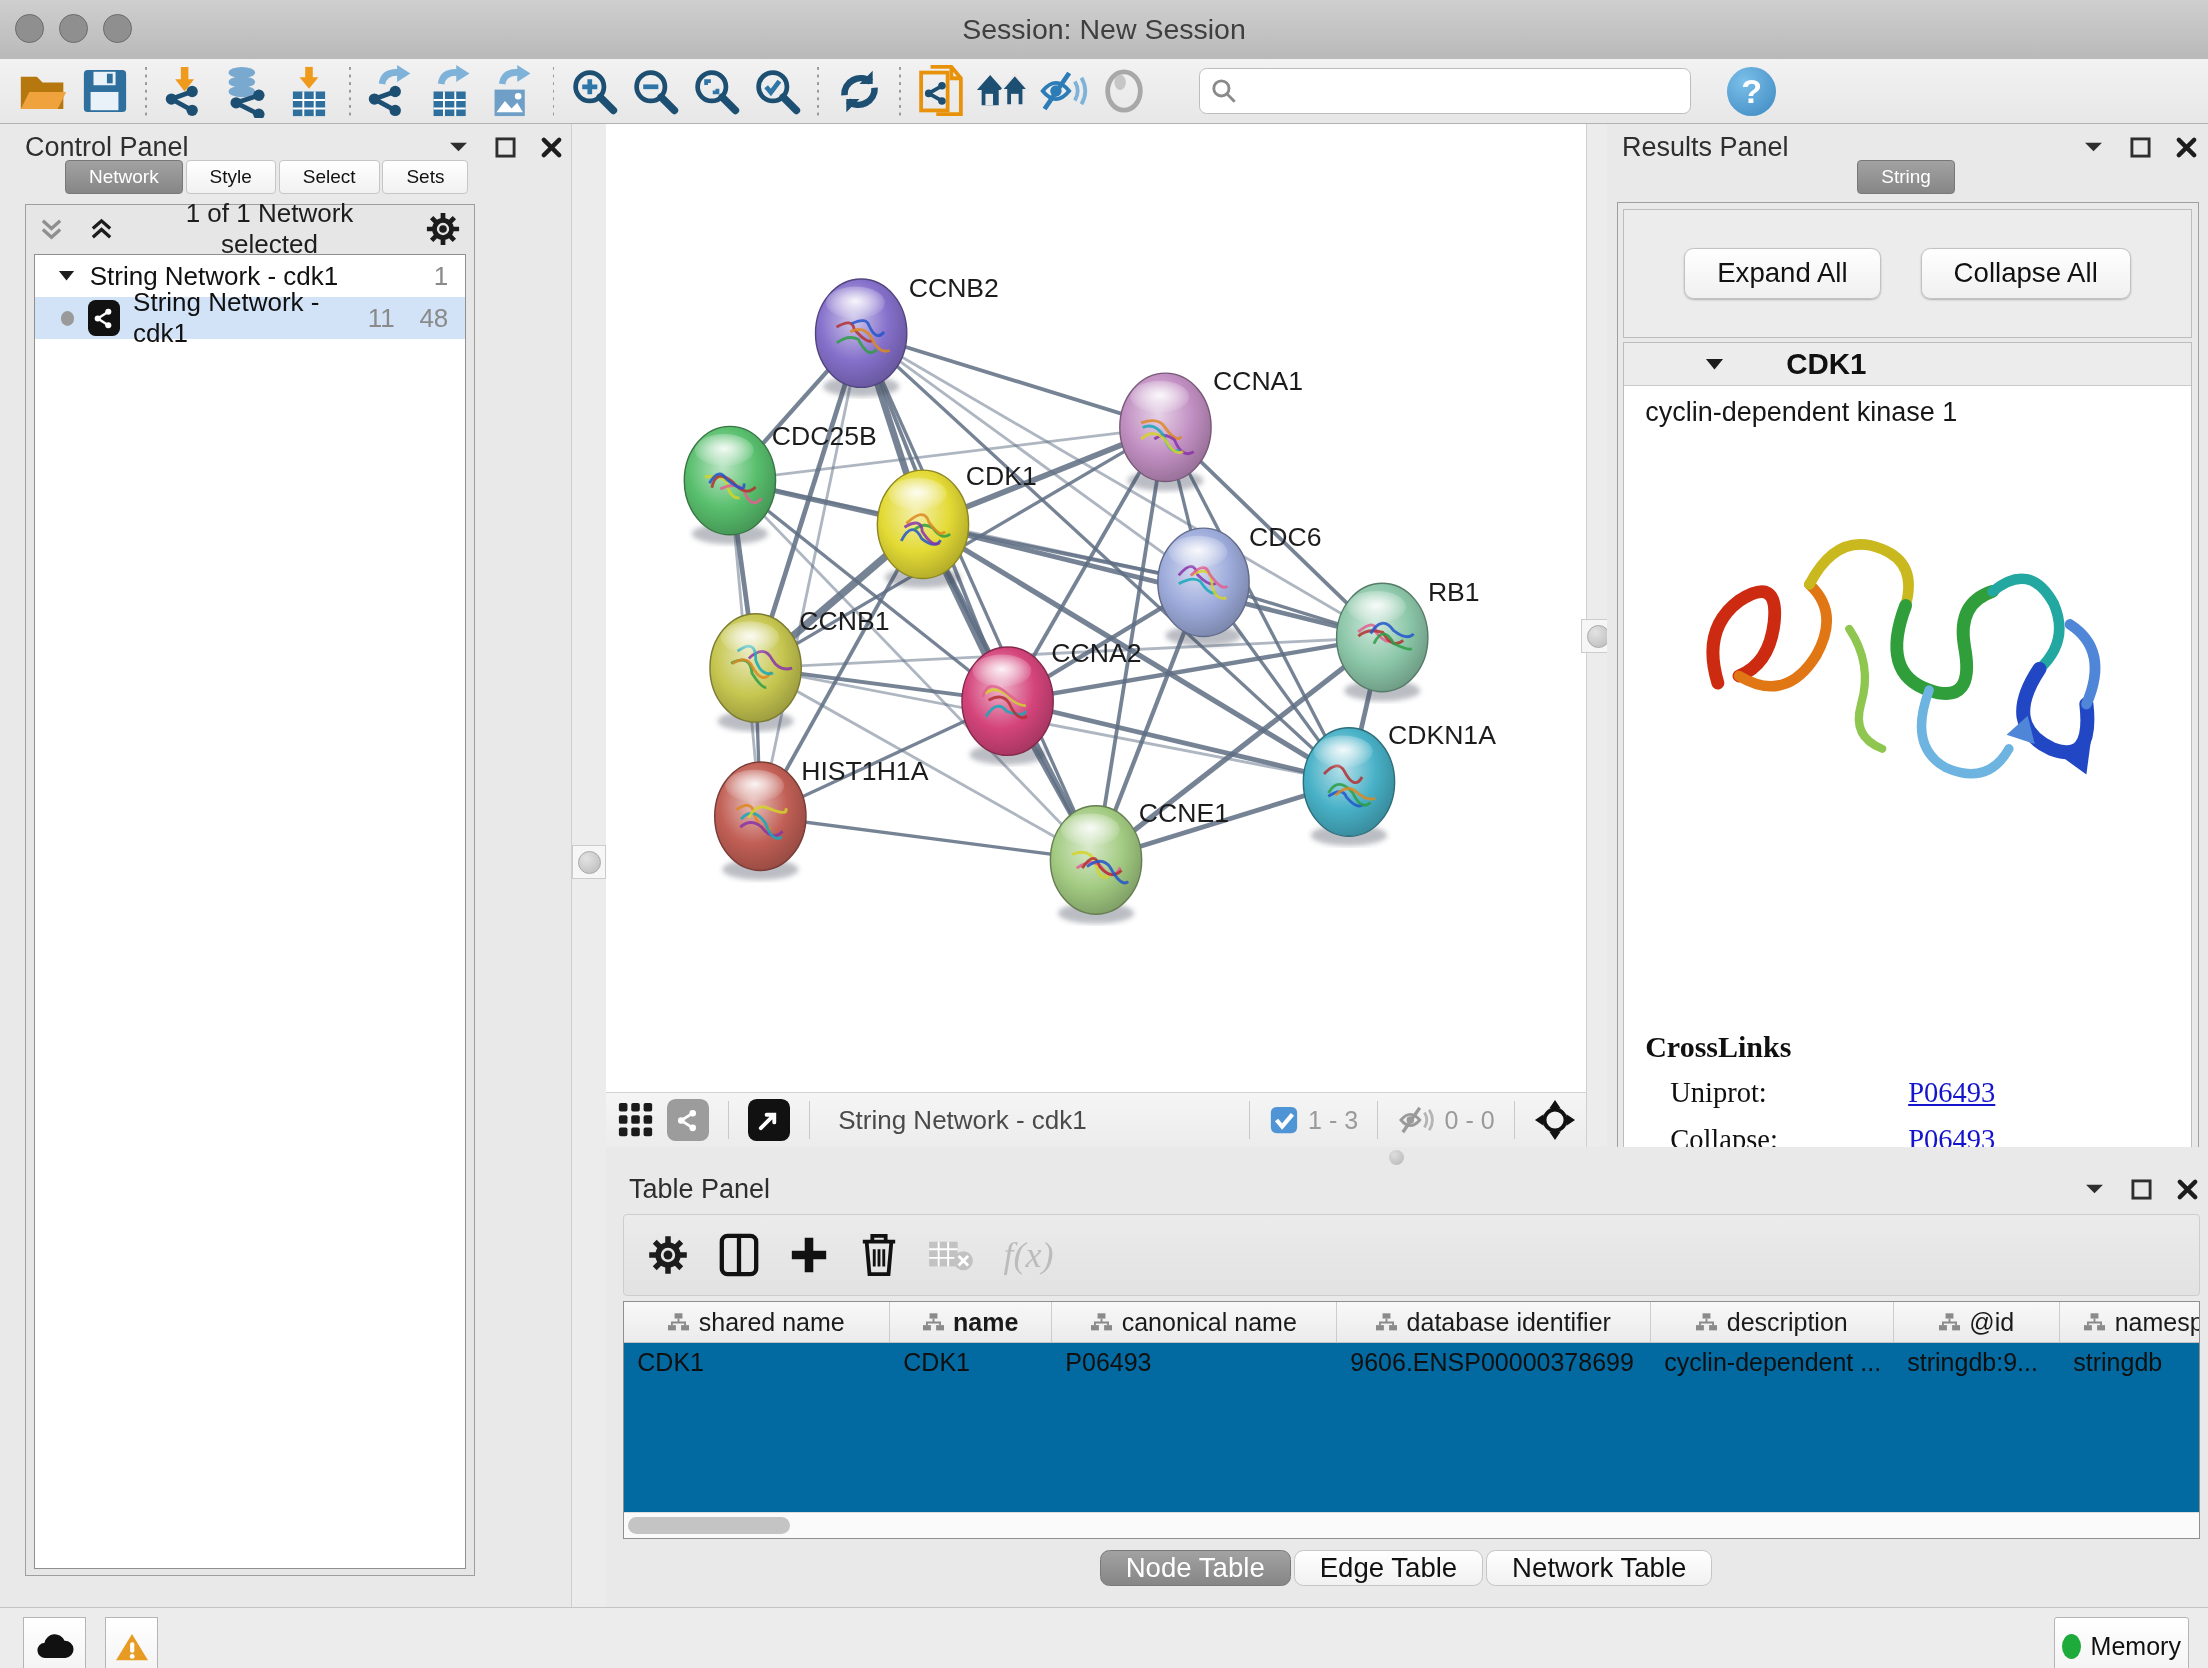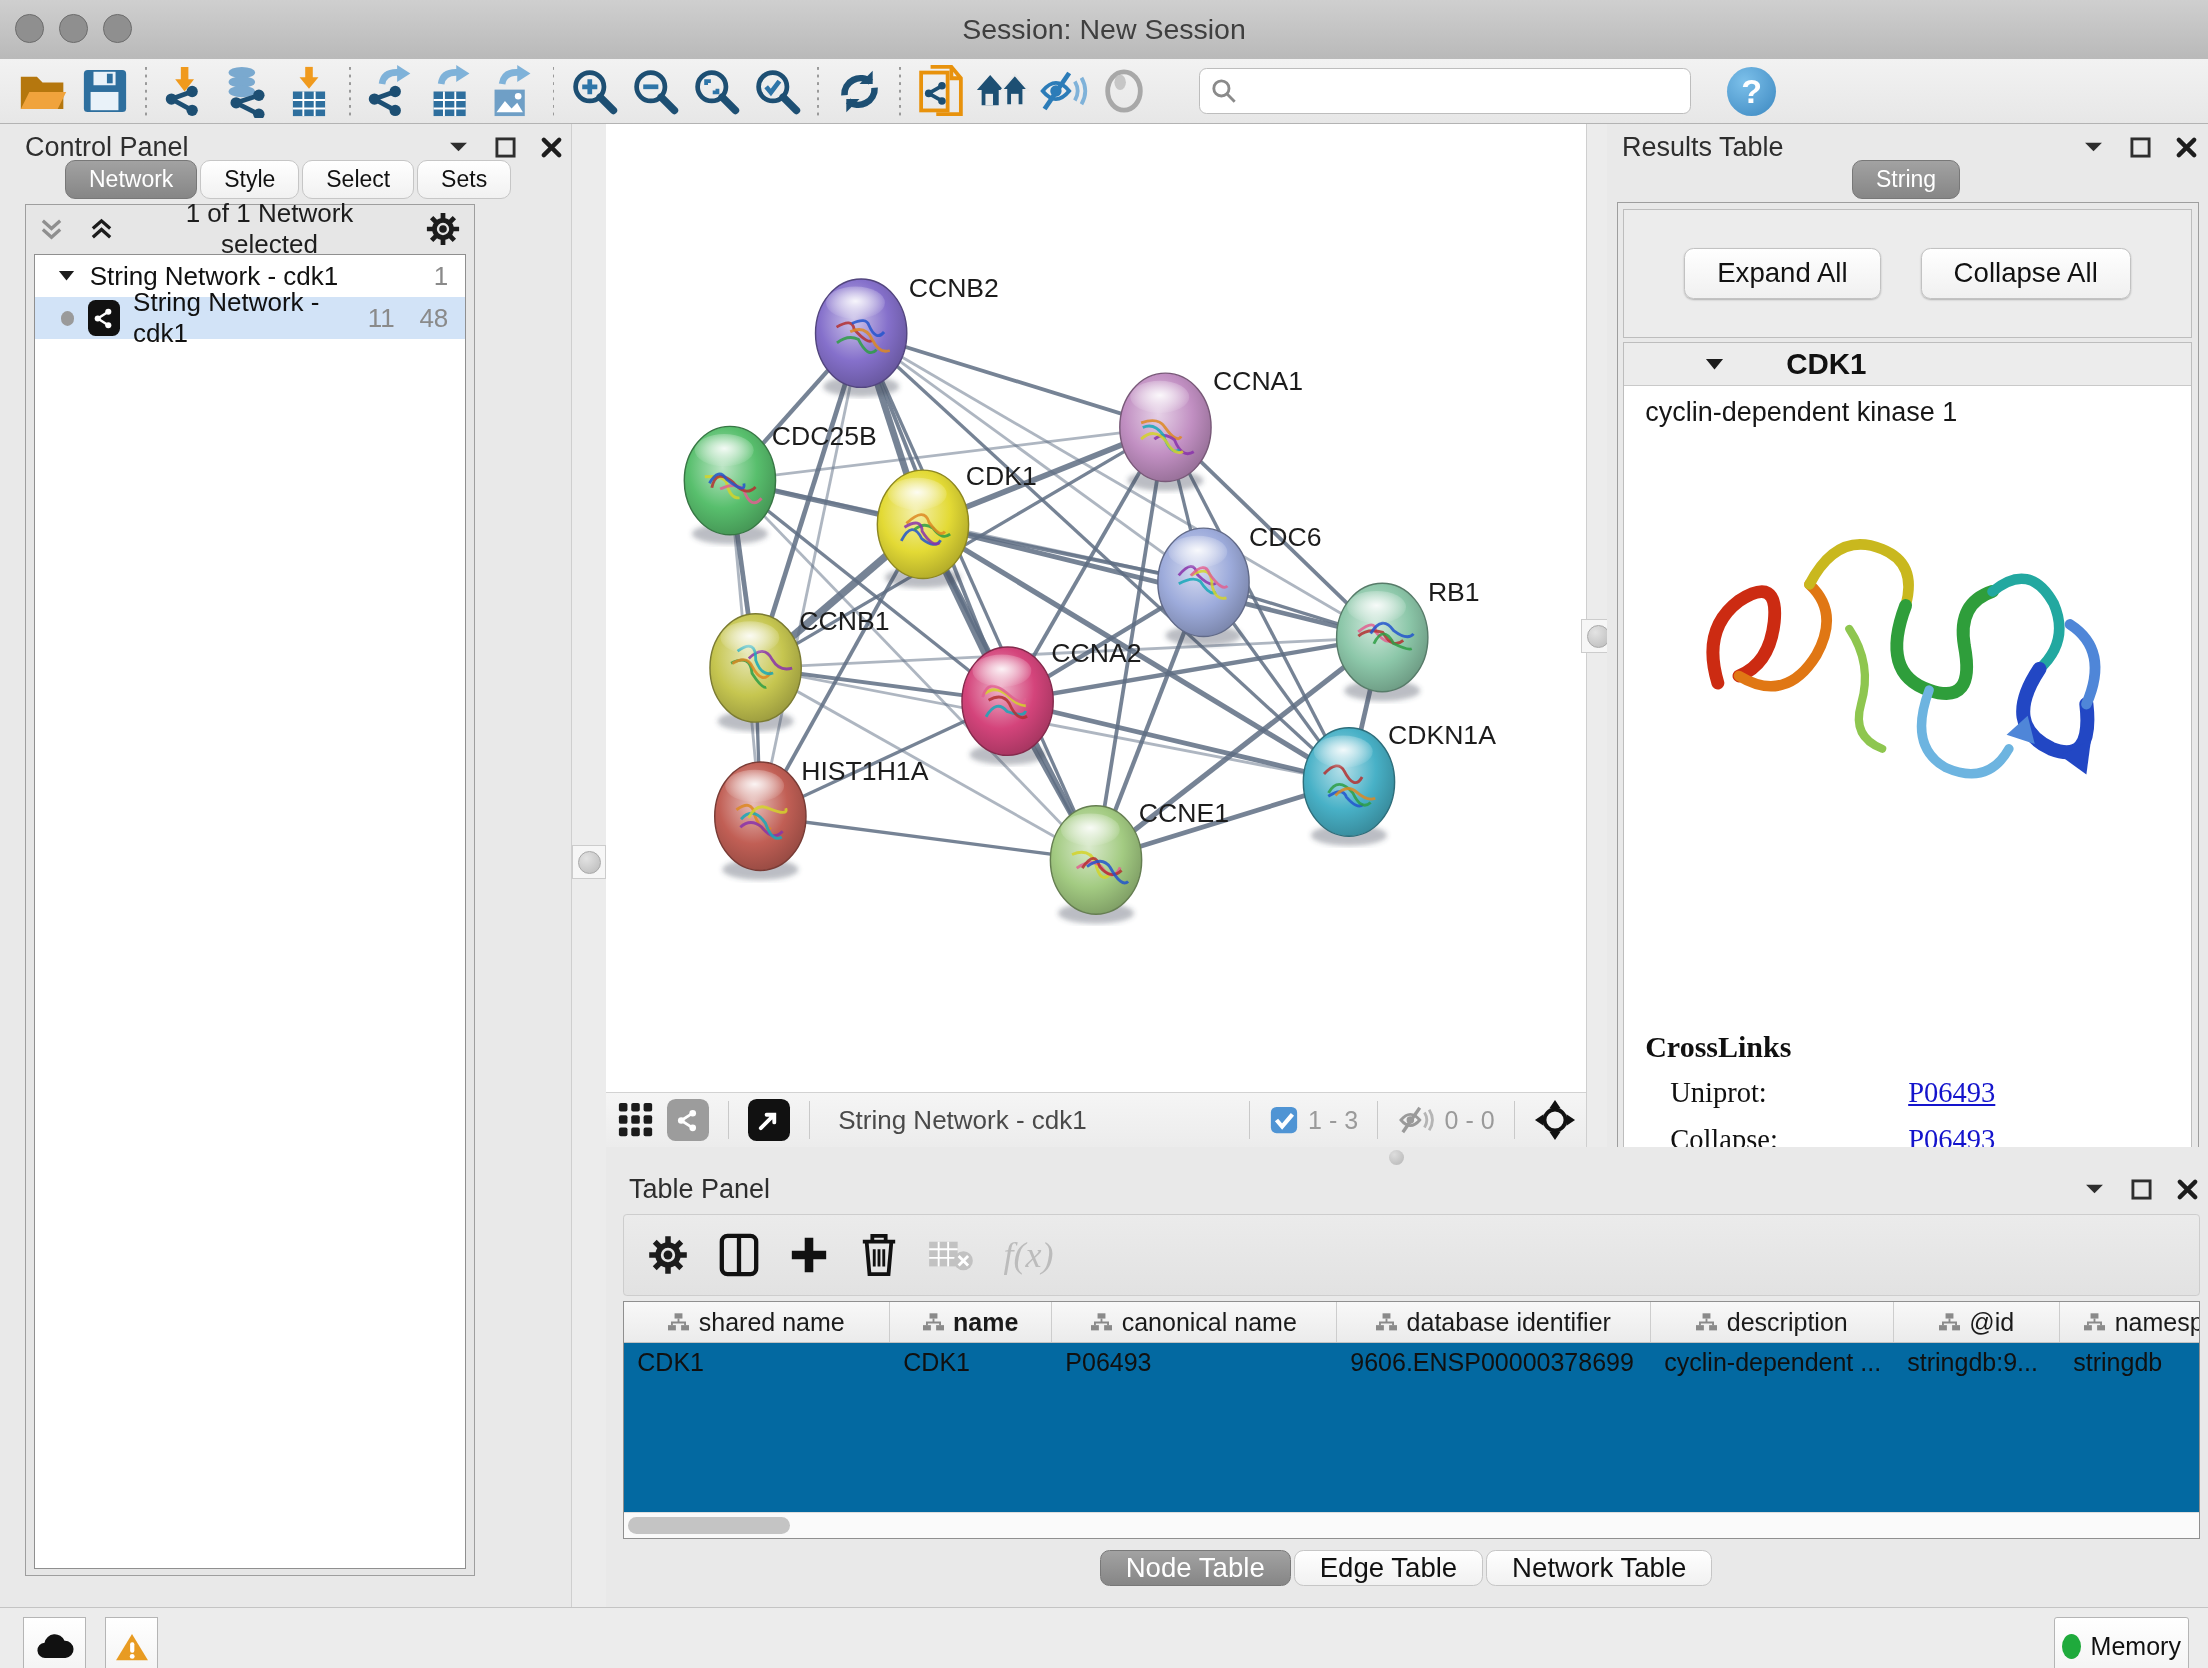--- a/index.html
+++ b/index.html
@@ -16,21 +16,21 @@
   .tbtn{width:61px;height:57px;display:flex;align-items:center;justify-content:center;flex:0 0 auto;}
   .tsep{width:1.9px;height:49px;margin:0 9.5px;background-image:linear-gradient(#9a9a9a 33%,rgba(0,0,0,0) 0%);background-size:1.9px 7.6px;flex:0 0 auto;}
   .searchwrap{position:relative;margin-left:44px;flex:0 0 auto;}
   .searchwrap input{width:430px;height:44px;border:1.9px solid #bdbdbd;border-radius:7.6px;background:#fff;font-size:25px;padding:0 11.4px 0 49px;outline:none;color:#333;}
   .searchwrap svg{position:absolute;left:11.4px;top:8.6px;}
   .helpbtn{margin-left:36px;width:49px;height:49px;border-radius:50%;background:radial-gradient(circle at 35% 30%,#7cc0ea,#3b87c0);color:#fff;font-size:34px;font-weight:bold;display:flex;align-items:center;justify-content:center;flex:0 0 auto;}
 
   
   .ptitle{font-size:27px;color:#2e2e2e;}
   .pctrl{display:flex;gap:25px;align-items:center;}
-  .tab{display:inline-block;padding:4.8px 23px;background:linear-gradient(#ffffff,#f1f1f1);border:1px solid #c6c6c6;border-radius:10px;font-size:23px;color:#111;margin-right:2.9px;}
+  .tab{display:inline-block;padding:4.8px 23px;background:linear-gradient(#ffffff,#f1f1f1);border:1px solid #c6c6c6;border-radius:4px;font-size:19px;color:#111;margin-right:2.9px;}
   .tab.sel{background:linear-gradient(#a2a2a2,#868686);color:#fff;border-color:#787878;}
 
   
   .control{position:absolute;left:0;top:124px;width:571px;height:1484px;background:#e9e9e9;}
   .control .head{position:absolute;left:25px;top:7.6px;right:9.5px;display:flex;align-items:center;gap:36px;}
   .cp-tabs{position:absolute;left:65px;top:36px;z-index:2;}
   .cp-box{position:absolute;left:25px;top:80px;width:450px;height:1496px;max-height:1372px;border:1px solid #9e9e9e;background:#e6e6e6;box-sizing:border-box;}
   .cp-selrow{height:48px;display:flex;align-items:center;padding:0 13.3px;gap:25px;}
   .cp-selrow .lbl{flex:1;text-align:center;font-size:26px;color:#1d1d1d;}
   .cp-list{position:absolute;left:7.6px;top:49px;right:7.6px;bottom:5.7px;background:#fff;border:1.9px solid #8f8f8f;overflow:hidden;}
@@ -676,21 +676,21 @@
       </span>
   </div>
 
   <div class="gutter-v" style="left:1586px;top:124px;width:21px;height:1023px;"></div>
   <div class="handle" style="left:1581px;top:619px;">
       <i></i>
     </div>
 
   <div class="results">
     <div class="head">
-      <span class="ptitle">Results Table</span>
+      <span class="ptitle">Results Panel</span>
       <span style="margin-left:auto" class="pctrl">
         <svg width="23" height="15" viewBox="0 0 24 16">
             <path d="M3 3l9 9 9-9z" fill="#2e2e2e"></path>
           </svg>
         <svg width="21" height="21" viewBox="0 0 22 22">
             <rect x="2" y="2" width="18" height="18" fill="none" stroke="#2e2e2e" stroke-width="3"></rect>
           </svg>
         <svg width="21" height="21" viewBox="0 0 22 22">
             <path d="M3 3l16 16M19 3L3 19" stroke="#1d1d1d" stroke-width="4.5" stroke-linecap="round"></path>
           </svg>

